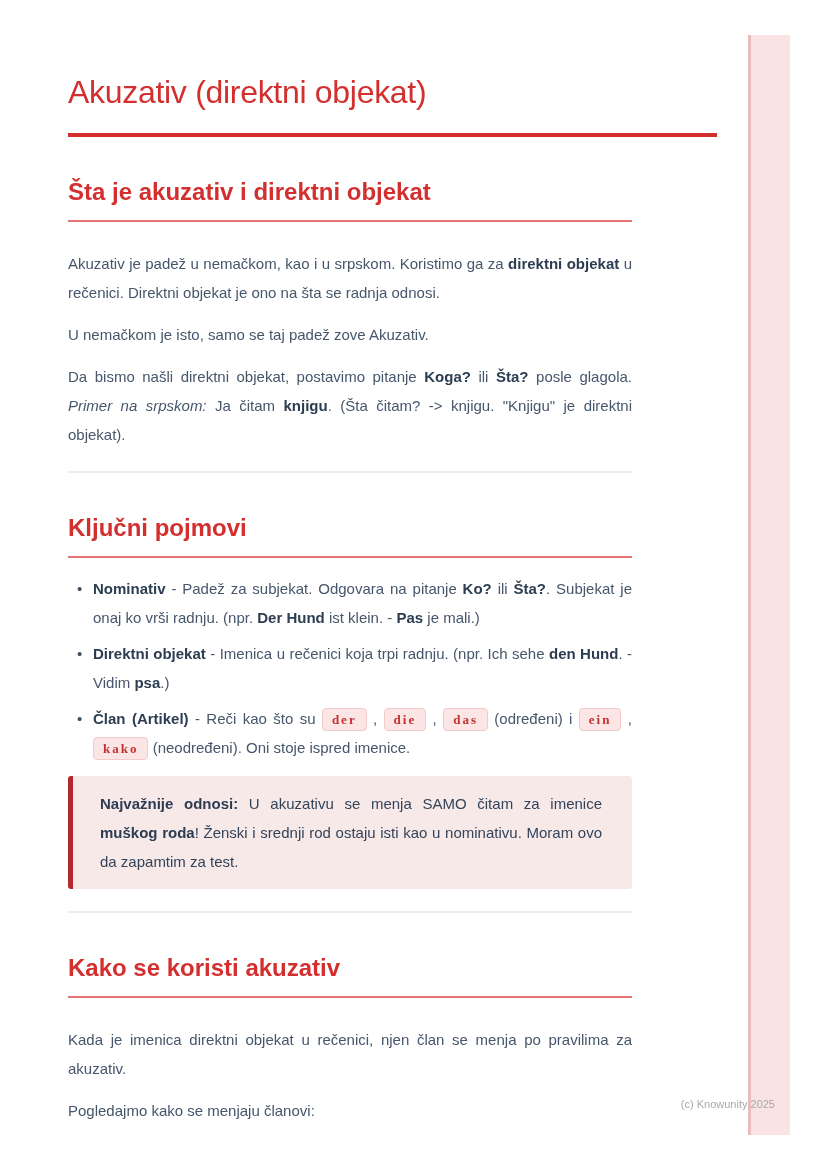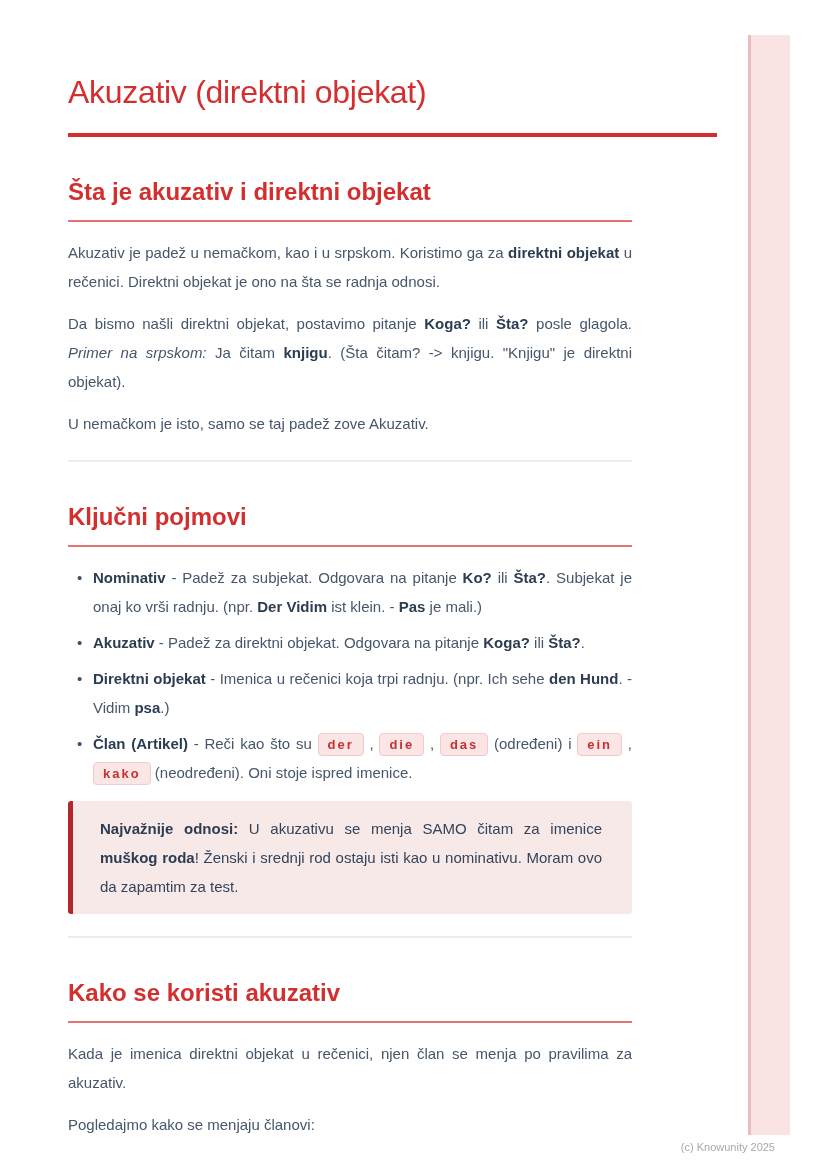--- a/index.html
+++ b/index.html
@@ -26,82 +26,81 @@
     color:#d32f2f;
   }
   .heading-rule { width:564px; height:2px; background:#e57373; margin-top:14px; }
 
   .section-divider { width:564px; height:2px; background:#ededed; margin-top:22px; }
 
   p.p {
     margin:13px 0 0 0; font-size:15px; line-height:29px; color:#46566b;
     text-align:justify;
   }
-  p.p.first { margin-top:16px; }
+  p.p.first { margin-top:27px; }
   p.p strong, li strong, .callout strong { color:#2c3d52; font-weight:bold; }
   p.p em { font-style:italic; }
 
   ul.key-list { margin:16px 0 0 0; padding:0; list-style:none; }
   ul.key-list li {
     position:relative; padding-left:25px; margin:0 0 7px 0;
     font-size:15px; line-height:29px; color:#46566b; text-align:justify;
   }
   ul.key-list li::before {
     content:"\2022"; position:absolute; left:9px; top:0;
     color:#3f4f64; font-size:15px;
   }
 
   code.chip {
     display:inline-block;
-    font-family:Liberation Sans, sans-serif;
+    font-family:Liberation Serif, serif;
     font-size:13px; font-weight:bold; letter-spacing:2px;
     color:#c53030; background:#fbe5e5;
     border:1px solid #f3caca; border-radius:4px;
     padding:1px 9px; line-height:19px; vertical-align:baseline;
   }
 
   .callout {
     margin-top:14px; background:#f8e9e9;
     border-left:5px solid #b3282d; border-radius:3px;
     padding:13px 30px 13px 27px;
     font-size:15px; line-height:29px; color:#33445a; text-align:justify;
   }
 
   .footer-credit {
-    position:absolute; top:1141px; left:0; width:775px;
+    position:absolute; top:1098px; left:0; width:775px;
     text-align:right; font-size:11px; color:#a9a9a9; z-index:2;
   }
 </style>
 </head>
 <body>
 
 <div class="edge-stripe"></div>
 
 <div class="content">
 
   <h1 class="doc-title">Akuzativ (direktni objekat)</h1>
   <div class="title-rule"></div>
 
   <h2 class="sec-heading">Šta je akuzativ i direktni objekat</h2>
   <div class="heading-rule"></div>
 
   <p class="p first"><span>Akuzativ je padež u nemačkom, kao i u srpskom. Koristimo ga za </span><strong>direktni objekat</strong><span> u rečenici. Direktni objekat je ono na šta se radnja odnosi.</span></p>
 
+  <p class="p">U nemačkom je isto, samo se taj padež zove Akuzativ.</p>
+
   <p class="p"><span>Da bismo našli direktni objekat, postavimo pitanje </span><strong>Koga?</strong><span> ili </span><strong>Šta?</strong><span> posle glagola. </span><em>Primer na srpskom:</em><span> Ja čitam </span><strong>knjigu</strong><span>. (Šta čitam? -&gt; knjigu. "Knjigu" je direktni objekat).</span></p>
-
-  <p class="p">U nemačkom je isto, samo se taj padež zove Akuzativ.</p>
 
   <div class="section-divider"></div>
 
   <h2 class="sec-heading">Ključni pojmovi</h2>
   <div class="heading-rule"></div>
 
   <ul class="key-list">
-    <li><strong>Nominativ</strong><span> - Padež za subjekat. Odgovara na pitanje </span><strong>Ko?</strong><span> ili </span><strong>Šta?</strong><span>. Subjekat je onaj ko vrši radnju. (npr. </span><strong>Der Vidim</strong><span> ist klein. - </span><strong>Pas</strong><span> je mali.)</span></li>
-    <li><strong>Akuzativ</strong><span> - Padež za direktni objekat. Odgovara na pitanje </span><strong>Koga?</strong><span> ili </span><strong>Šta?</strong><span>.</span></li>
+    <li><strong>Nominativ</strong><span> - Padež za subjekat. Odgovara na pitanje </span><strong>Ko?</strong><span> ili </span><strong>Šta?</strong><span>. Subjekat je onaj ko vrši radnju. (npr. </span><strong>Der Hund</strong><span> ist klein. - </span><strong>Pas</strong><span> je mali.)</span></li>
     <li><strong>Direktni objekat</strong><span> - Imenica u rečenici koja trpi radnju. (npr. Ich sehe </span><strong>den Hund</strong><span>. - Vidim </span><strong>psa</strong><span>.)</span></li>
     <li><strong>Član (Artikel)</strong><span> - Reči kao što su </span><code class="chip">der</code><span> , </span><code class="chip">die</code><span> , </span><code class="chip">das</code><span> (određeni) i </span><code class="chip">ein</code><span> , </span><code class="chip">kako</code><span> (neodređeni). Oni stoje ispred imenice.</span></li>
   </ul>
 
   <div class="callout"><strong>Najvažnije odnosi:</strong><span> U akuzativu se menja SAMO čitam za imenice </span><strong>muškog roda</strong><span>! Ženski i srednji rod ostaju isti kao u nominativu. Moram ovo da zapamtim za test.</span></div>
 
   <div class="section-divider"></div>
 
   <h2 class="sec-heading">Kako se koristi akuzativ</h2>
   <div class="heading-rule"></div>

